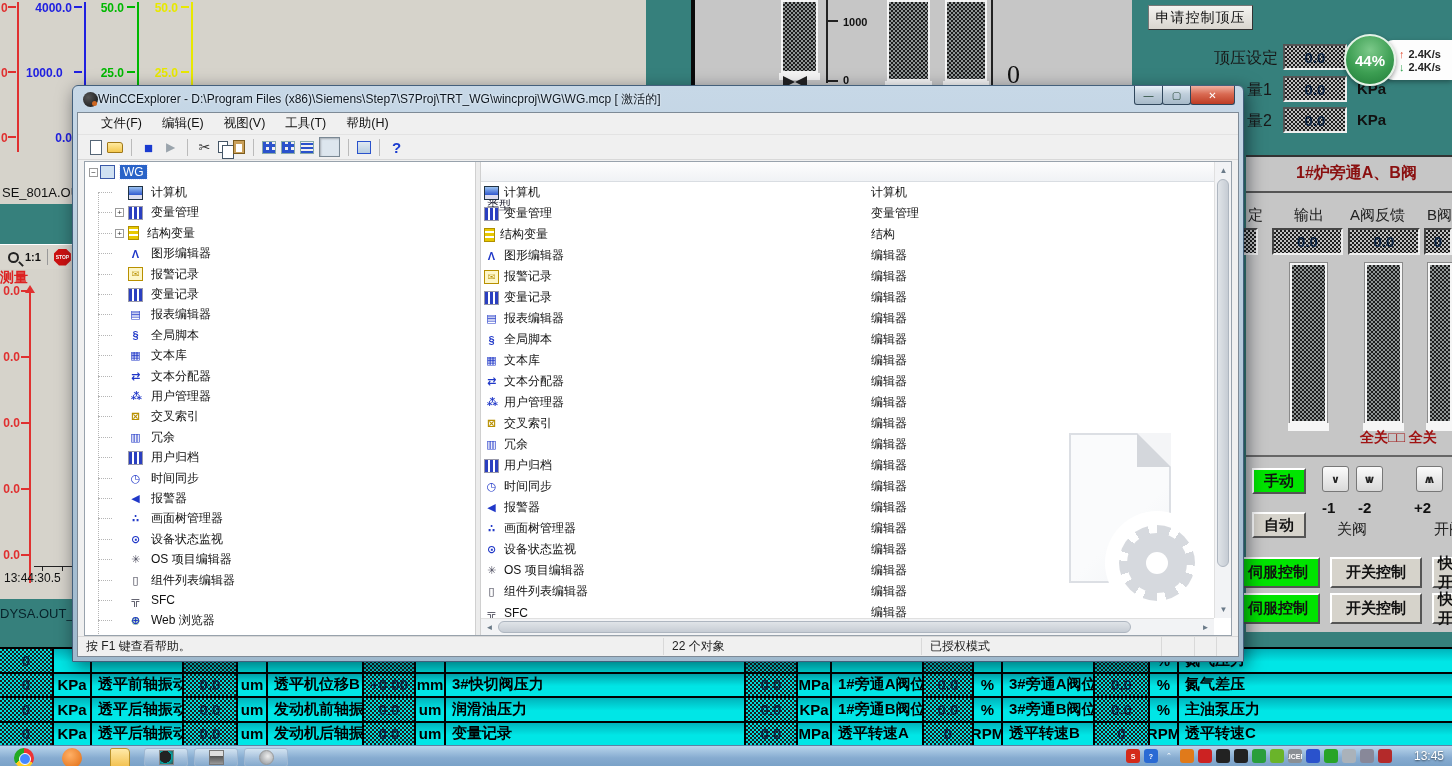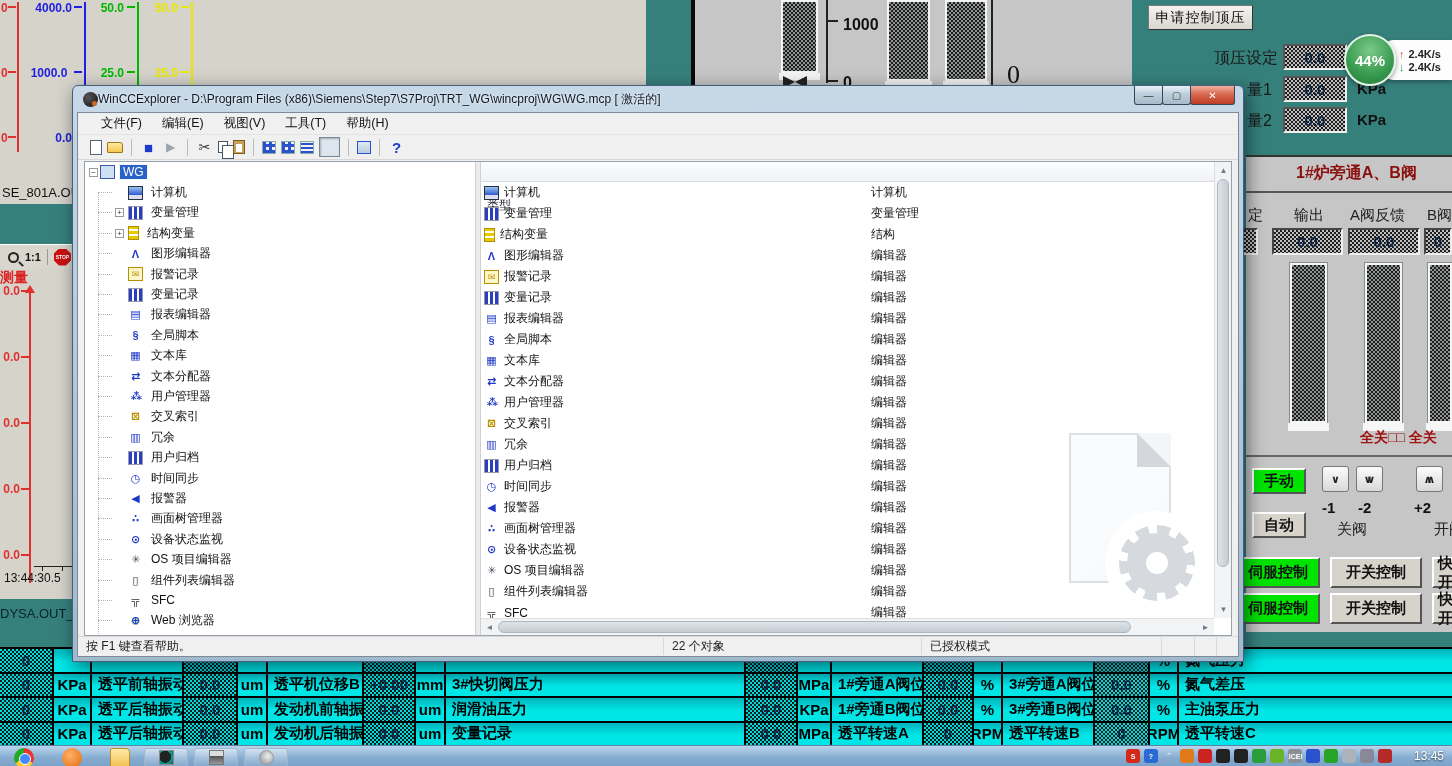--- a/index.html
+++ b/index.html
@@ -42,21 +42,21 @@
   .botband{position:absolute;left:0;top:600px;width:80px;height:47px;background:#36807c;}
   .bottag{position:absolute;left:0;top:606px;font-size:13px;color:#07222a;}
 
   
   .blackline{position:absolute;left:691px;top:0;width:4px;height:93px;background:#0a0a0a;}
   .barspanel{position:absolute;left:695px;top:0;width:437px;height:93px;background:#c6c6c6;}
   .gbar{position:absolute;top:0;border:2px solid #f4f4f4;}
   .gbase{position:absolute;background:#f4f4f4;height:7px;}
   .bracket{position:absolute;top:0;width:10px;border-left:2px solid #222;}
   .bracket i{position:absolute;left:0;width:10px;height:2px;background:#222;}
-  .bscale{position:absolute;font-size:16px;font-weight:bold;color:#111;}
+  .bscale{position:absolute;font-size:11px;font-weight:bold;color:#111;}
   .bigzero{position:absolute;font-size:26px;color:#111;font-family:"Liberation Serif","DejaVu Serif",serif;}
   .bowtie{position:absolute;width:0;height:0;}
 
   
   .reqbtn{position:absolute;left:1148px;top:5px;width:105px;height:25px;background:linear-gradient(#f4f3f0,#d9d6cf);border:1px solid #777;border-right-color:#333;border-bottom-color:#333;font-size:14px;color:#111;display:flex;align-items:center;justify-content:center;letter-spacing:1px;}
   .trlabel{position:absolute;font-size:16px;font-weight:normal;color:#181818;white-space:nowrap;}
   .trbox{position:absolute;width:64px;height:26px;border:2px solid #555;border-right-color:#eee;border-bottom-color:#eee;color:#0b2240;font-weight:bold;font-size:15px;display:flex;align-items:center;justify-content:center;}
   .trunit{position:absolute;font-size:15px;font-weight:bold;color:#111;}
   .netpill{position:absolute;left:1385px;top:40px;width:67px;height:40px;background:#fdfdfd;border-radius:8px 0 0 8px;box-shadow:0 2px 5px rgba(0,0,0,.35);display:flex;flex-direction:column;justify-content:center;padding-left:14px;gap:1px;}
   .netrow{display:flex;align-items:center;gap:4px;font-size:11px;color:#222;font-weight:bold;}
@@ -207,21 +207,21 @@
   <div class="trend">
     <span class="axlbl" style="left:1px;top:1px;color:#e03030">0</span>
     <span class="axlbl" style="left:1px;top:66px;color:#e03030">0</span>
     <span class="axlbl" style="left:1px;top:131px;color:#e03030">0</span>
     <i class="tick" style="left:8px;top:6px;background:#e03030"></i>
     <i class="tick" style="left:8px;top:71px;background:#e03030"></i>
     <i class="tick" style="left:8px;top:136px;background:#e03030"></i>
     <div class="vline" style="left:17px;background:#e03030"></div>
 
     <span class="axlbl" style="left:26px;top:1px;width:46px;text-align:right;color:#2020e0">4000.0</span>
-    <span class="axlbl" style="left:26px;top:66px;width:46px;text-align:center;color:#2020e0">1000.0</span>
+    <span class="axlbl" style="left:26px;top:66px;width:46px;text-align:left;color:#2020e0">1000.0</span>
     <span class="axlbl" style="left:26px;top:131px;width:46px;text-align:right;color:#2020e0">0.0</span>
     <i class="tick" style="left:74px;top:6px;background:#2020e0"></i>
     <i class="tick" style="left:74px;top:71px;background:#2020e0"></i>
     <i class="tick" style="left:74px;top:136px;background:#2020e0"></i>
     <div class="vline" style="left:84px;background:#2020e0"></div>
 
     <span class="axlbl" style="left:88px;top:1px;width:36px;text-align:right;color:#00b800">50.0</span>
     <span class="axlbl" style="left:88px;top:66px;width:36px;text-align:right;color:#00b800">25.0</span>
     <i class="tick" style="left:127px;top:6px;background:#00b800"></i>
     <i class="tick" style="left:127px;top:71px;background:#00b800"></i>

